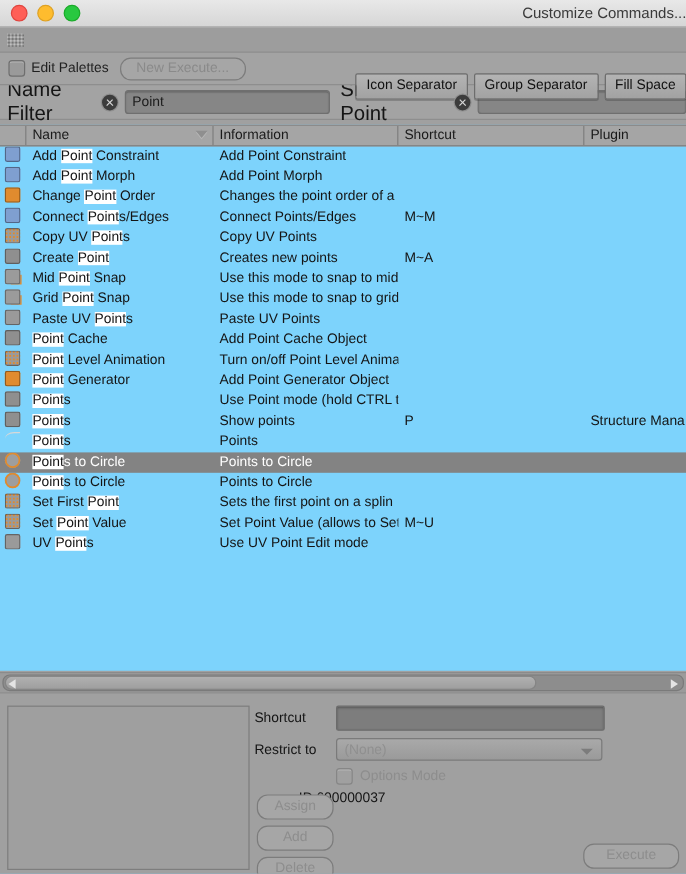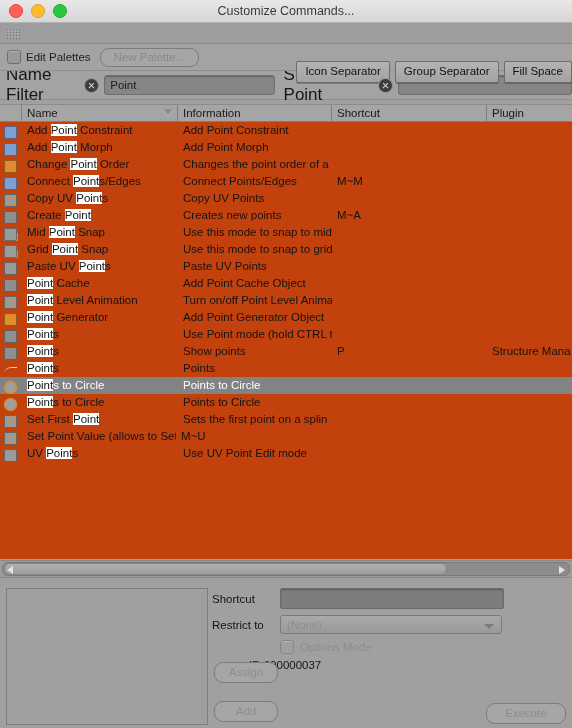--- a/index.html
+++ b/index.html
@@ -17,21 +17,21 @@
     height:22px;background:linear-gradient(#e8e8e8,#d6d6d6);
     border-bottom:1px solid #b2b2b2;
     display:flex;align-items:center;position:relative;
   }
   .lights{display:flex;gap:8px;padding-left:9px;}
   .light{width:12px;height:12px;border-radius:50%;}
   .l-close{background:#ff5f57;border:1px solid #e0443e;}
   .l-min{background:#febc2e;border:1px solid #dea123;}
   .l-max{background:#28c840;border:1px solid #1aab29;}
   .title{
-    position:absolute;left:0;right:0;text-align:center;
+    position:absolute;left:0;right:0;text-align:right;
     font-size:12.5px;color:#3a3a3a;font-weight:400;
     pointer-events:none;
   }
 
   
   .gripstrip{height:20px;background:#9d9d9d;border-bottom:1px solid #8b8b8b;
              display:flex;align-items:center;}
   .grip{
     width:14px;height:11px;margin-left:6px;
     background-image:
@@ -80,41 +80,41 @@
     height:18px;line-height:18px;background:#868686;
     border:1px solid #6f6f6f;border-radius:3px;
     color:#1b1b1b;font-size:11.5px;padding:0 5px;
     box-shadow:inset 0 1px 1px rgba(0,0,0,.25);
   }
   #name-filter-input{width:190px;}
   #shortcut-filter-input{width:195px;}
 
   
   .tablewrap{position:absolute;left:0;right:0;top:104px;height:454px;
-             background:#c2410c;border-top:1px solid #8b8b8b;}
+             background:#7dd3fc;border-top:1px solid #8b8b8b;}
   .thead{display:flex;height:16px;background:#a5a5a5;
          border-bottom:1px solid #7e7e7e;}
   .th{
     font-size:11.5px;color:#1a1a1a;line-height:16px;
     border-right:1px solid #7e7e7e;padding-left:5px;position:relative;
     box-sizing:border-box;overflow:hidden;white-space:nowrap;
   }
   .th.c0{width:22px;padding-left:0;}
   .th.c1{width:156px;}
   .th.c2{width:154px;}
   .th.c3{width:155px;}
   .th.c4{width:85px;border-right:none;}
   .sortmark{
     position:absolute;right:4px;top:4px;width:0;height:0;
     border-left:5px solid transparent;border-right:5px solid transparent;
     border-top:6px solid #8f8f8f;
     filter:drop-shadow(0 1px 0 #bbb);
   }
   .rows{height:437px;overflow:hidden;}
-  .row{display:flex;height:17px;align-items:flex-end;}
+  .row{display:flex;height:17px;align-items:flex-start;}
   .row.sel{background:#838383;}
   .row.sel .cell,.row.sel .nm{color:#ffffff;}
   .cell{
     font-size:11.5px;color:#141414;line-height:17px;box-sizing:border-box;
     white-space:nowrap;overflow:hidden;padding-left:5px;
   }
   .c0{width:22px;padding-left:4px;display:flex;align-items:center;}
   .c1{width:156px;}
   .c2{width:154px;}
   .c3{width:155px;}
@@ -169,21 +169,21 @@
   .caret{position:absolute;right:7px;top:8px;width:0;height:0;
     border-left:5px solid transparent;border-right:5px solid transparent;
     border-top:5px solid #7c7c7c;}
   .optrow{display:flex;align-items:center;margin-left:68px;margin-bottom:5px;}
   .optrow .chk{background:#a0a0a0;border-color:#868686;}
   .optrow .lbl{margin-left:6px;font-size:11.5px;color:#8d8d8d;}
   .idline{margin-left:37px;font-size:11.5px;color:#141414;margin-bottom:7px;}
   .btn{
     width:62px;height:19px;line-height:18px;text-align:center;
     border:1px solid #7c7c7c;border-radius:9px;background:#a6a6a6;
-    color:#8d8d8d;font-size:11.5px;margin-bottom:18px;
+    color:#8d8d8d;font-size:11.5px;margin-bottom:5px;
   }
   .btncol{position:absolute;left:214px;top:84px;}
   .execbtn{
     position:absolute;right:6px;bottom:4px;width:78px;height:19px;line-height:18px;
     text-align:center;border:1px solid #7c7c7c;border-radius:9px;background:#a6a6a6;
     color:#8d8d8d;font-size:11.5px;
   }
 </style>
 </head>
 <body>
@@ -199,21 +199,21 @@
     <div class="title">Customize Commands...</div>
   </div>
 
   <div class="gripstrip">
     <div class="grip"></div>
   </div>
 
   <div class="palbar">
     <span class="chk"></span>
     <span class="lbl">Edit Palettes</span>
-    <span class="pill">New Palette...</span>
+    <span class="pill">New Execute...</span>
     <div class="rightbtns">
       <span class="rbtn">Icon Separator</span>
       <span class="rbtn">Group Separator</span>
       <span class="rbtn">Fill Space</span>
     </div>
   </div>
 
   <div class="filterbar">
     <span class="flabel">Name Filter</span>
     <span class="xcircle"></span>
@@ -394,20 +394,21 @@
           </div>
           <div class="cell c1 nm">Set First <mark>Point</mark></div>
           <div class="cell c2">Sets the first point on a splin</div>
           <div class="cell c3"></div>
           <div class="cell c4"></div>
         </div>
         <div class="row">
           <div class="cell c0">
             <span class="ico" style="background: radial-gradient(rgb(224, 139, 46) 0.7px, transparent 0.8px) 0% 0% / 3px 3px rgb(154, 154, 154); box-shadow: rgba(0, 0, 0, 0.35) 0px 0px 0px 1px inset;"></span>
           </div>
+          <div class="cell c1 nm">Set <mark>Point</mark> Value</div>
           <div class="cell c2">Set Point Value (allows to Set</div>
           <div class="cell c3">M~U</div>
           <div class="cell c4"></div>
         </div>
         <div class="row">
           <div class="cell c0">
             <span class="ico" style="background: rgb(154, 154, 154); box-shadow: rgba(0, 0, 0, 0.35) 0px 0px 0px 1px inset;"></span>
           </div>
           <div class="cell c1 nm">UV <mark>Point</mark>s</div>
           <div class="cell c2">Use UV Point Edit mode</div>

